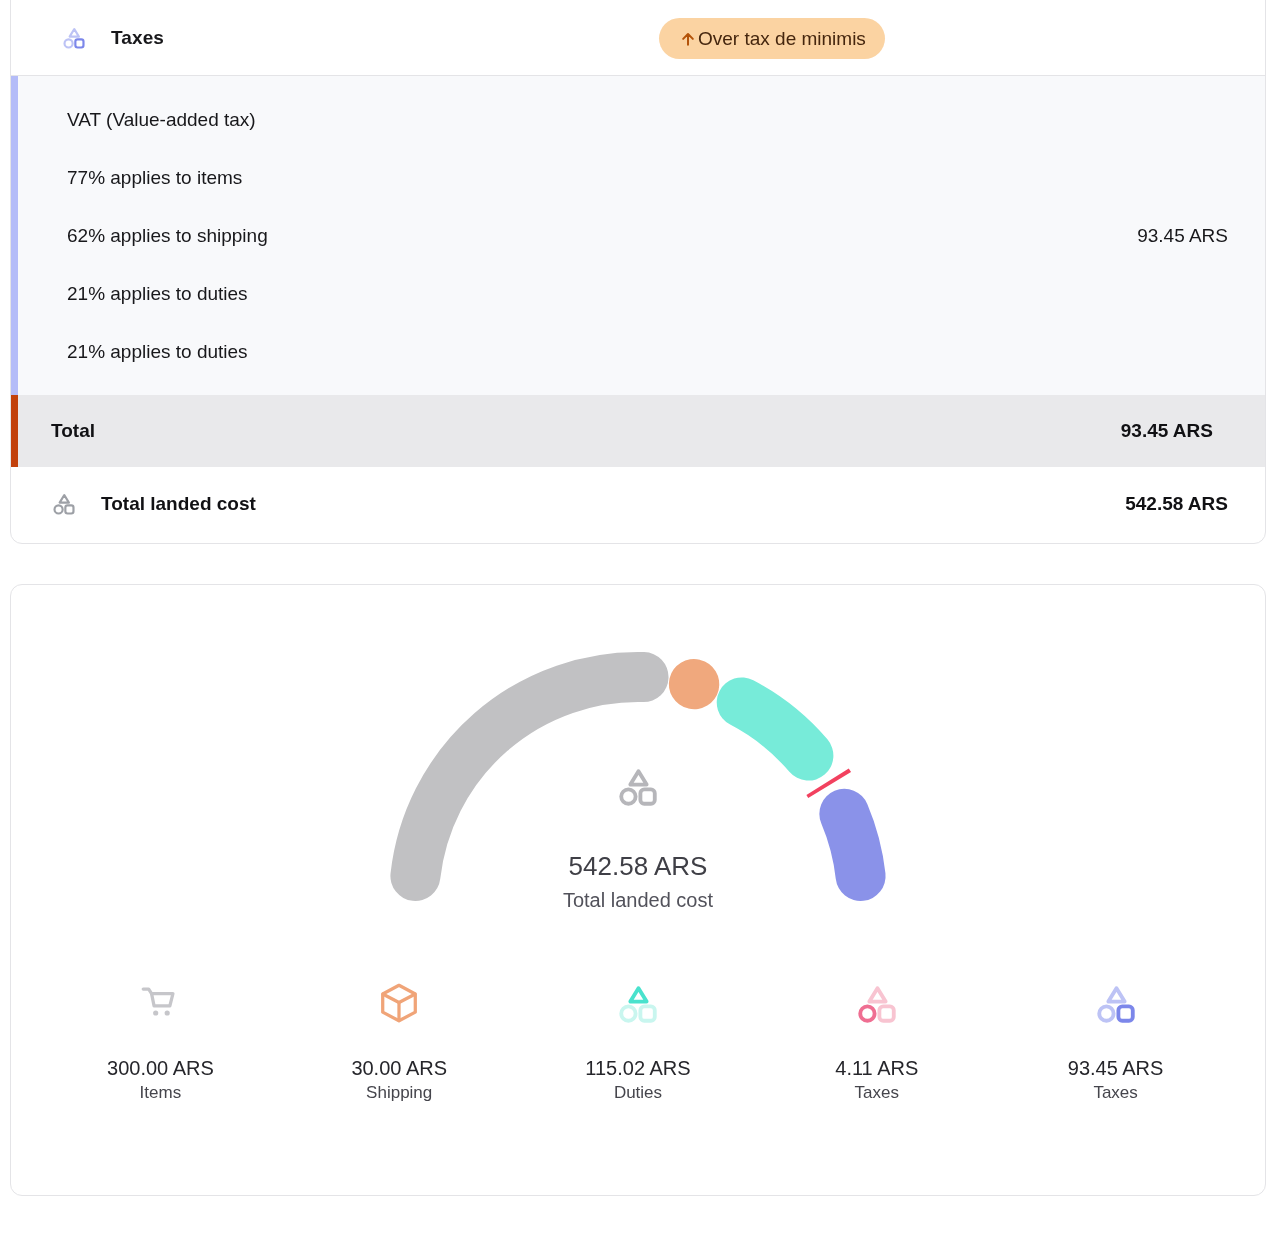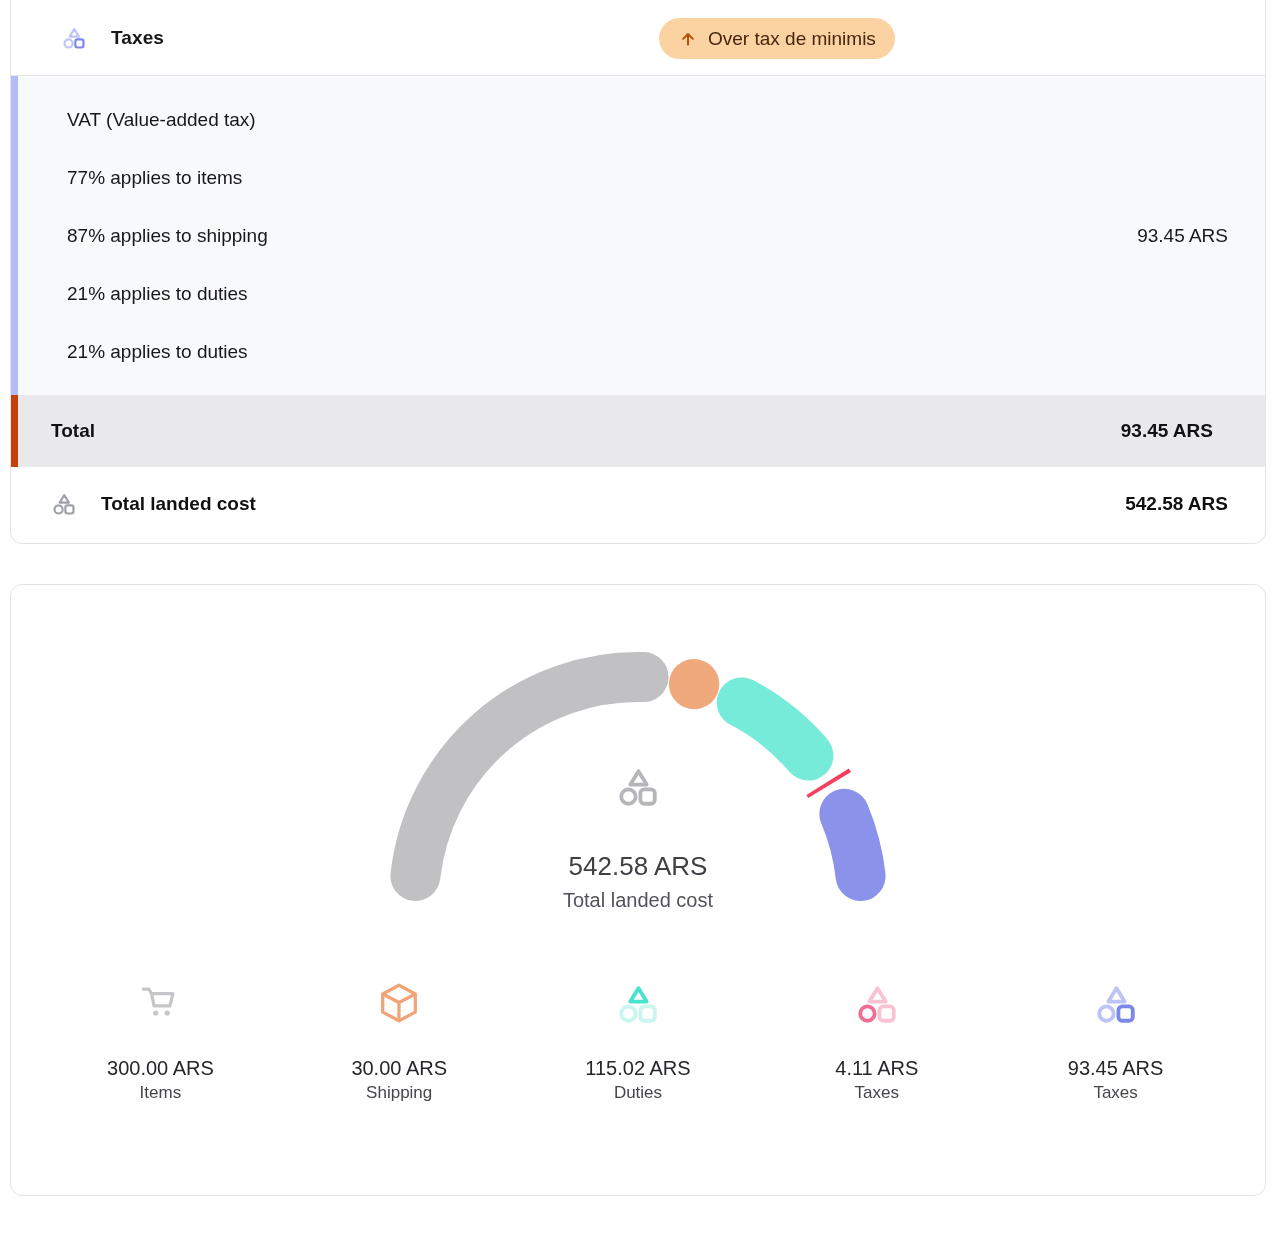--- a/index.html
+++ b/index.html
@@ -19,21 +19,21 @@
     padding:16px 30px 0 50px;
     display:flex; align-items:center; gap:24px;
     position:relative;
     border-bottom:1px solid #e4e4e7;
   }
   .card-title { font-size:19px; font-weight:700; color:#18181b; letter-spacing:.1px; }
   .badge {
     position:absolute; left:648px; top:33px;
     height:41px; padding:0 19px;
     background:#fbd3a2; border-radius:21px;
-    display:flex; align-items:center; gap:10px;
+    display:flex; align-items:center; 
     font-size:19px; font-weight:500; color:#45260e;
     white-space:nowrap;
   }
 
   
   .vat-rows {
     border-left:7px solid #b4bcf8;
     background:#f8f9fb;
     padding:15px 37px 14px 49px;
   }
@@ -110,21 +110,21 @@
   <div class="vat-rows">
     <div class="vat-row">
       <span>VAT (Value-added tax)</span>
       <span></span>
     </div>
     <div class="vat-row">
       <span>77% applies to items</span>
       <span></span>
     </div>
     <div class="vat-row">
-      <span>87% applies to shipping</span>
+      <span>62% applies to shipping</span>
       <span>93.45 ARS</span>
     </div>
     <div class="vat-row">
       <span>21% applies to duties</span>
       <span></span>
     </div>
     <div class="vat-row">
       <span>21% applies to duties</span>
       <span></span>
     </div>

